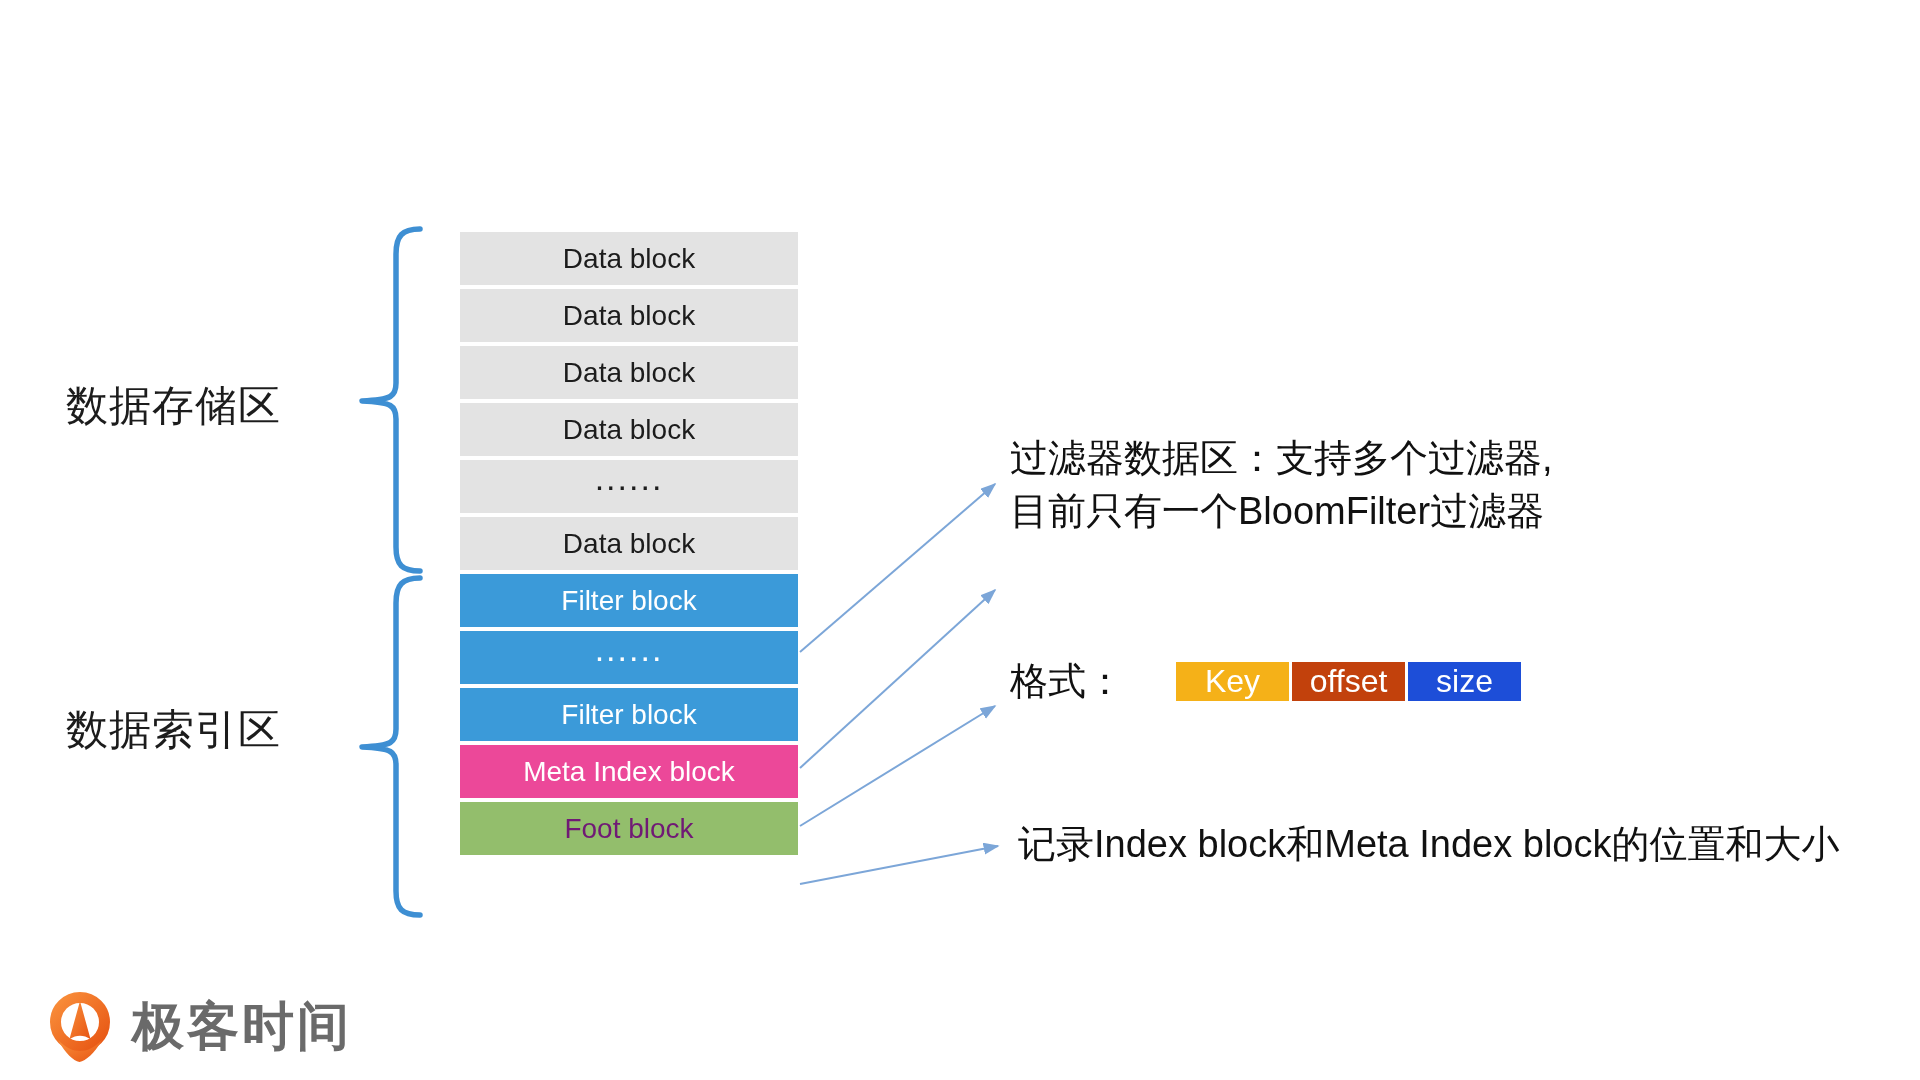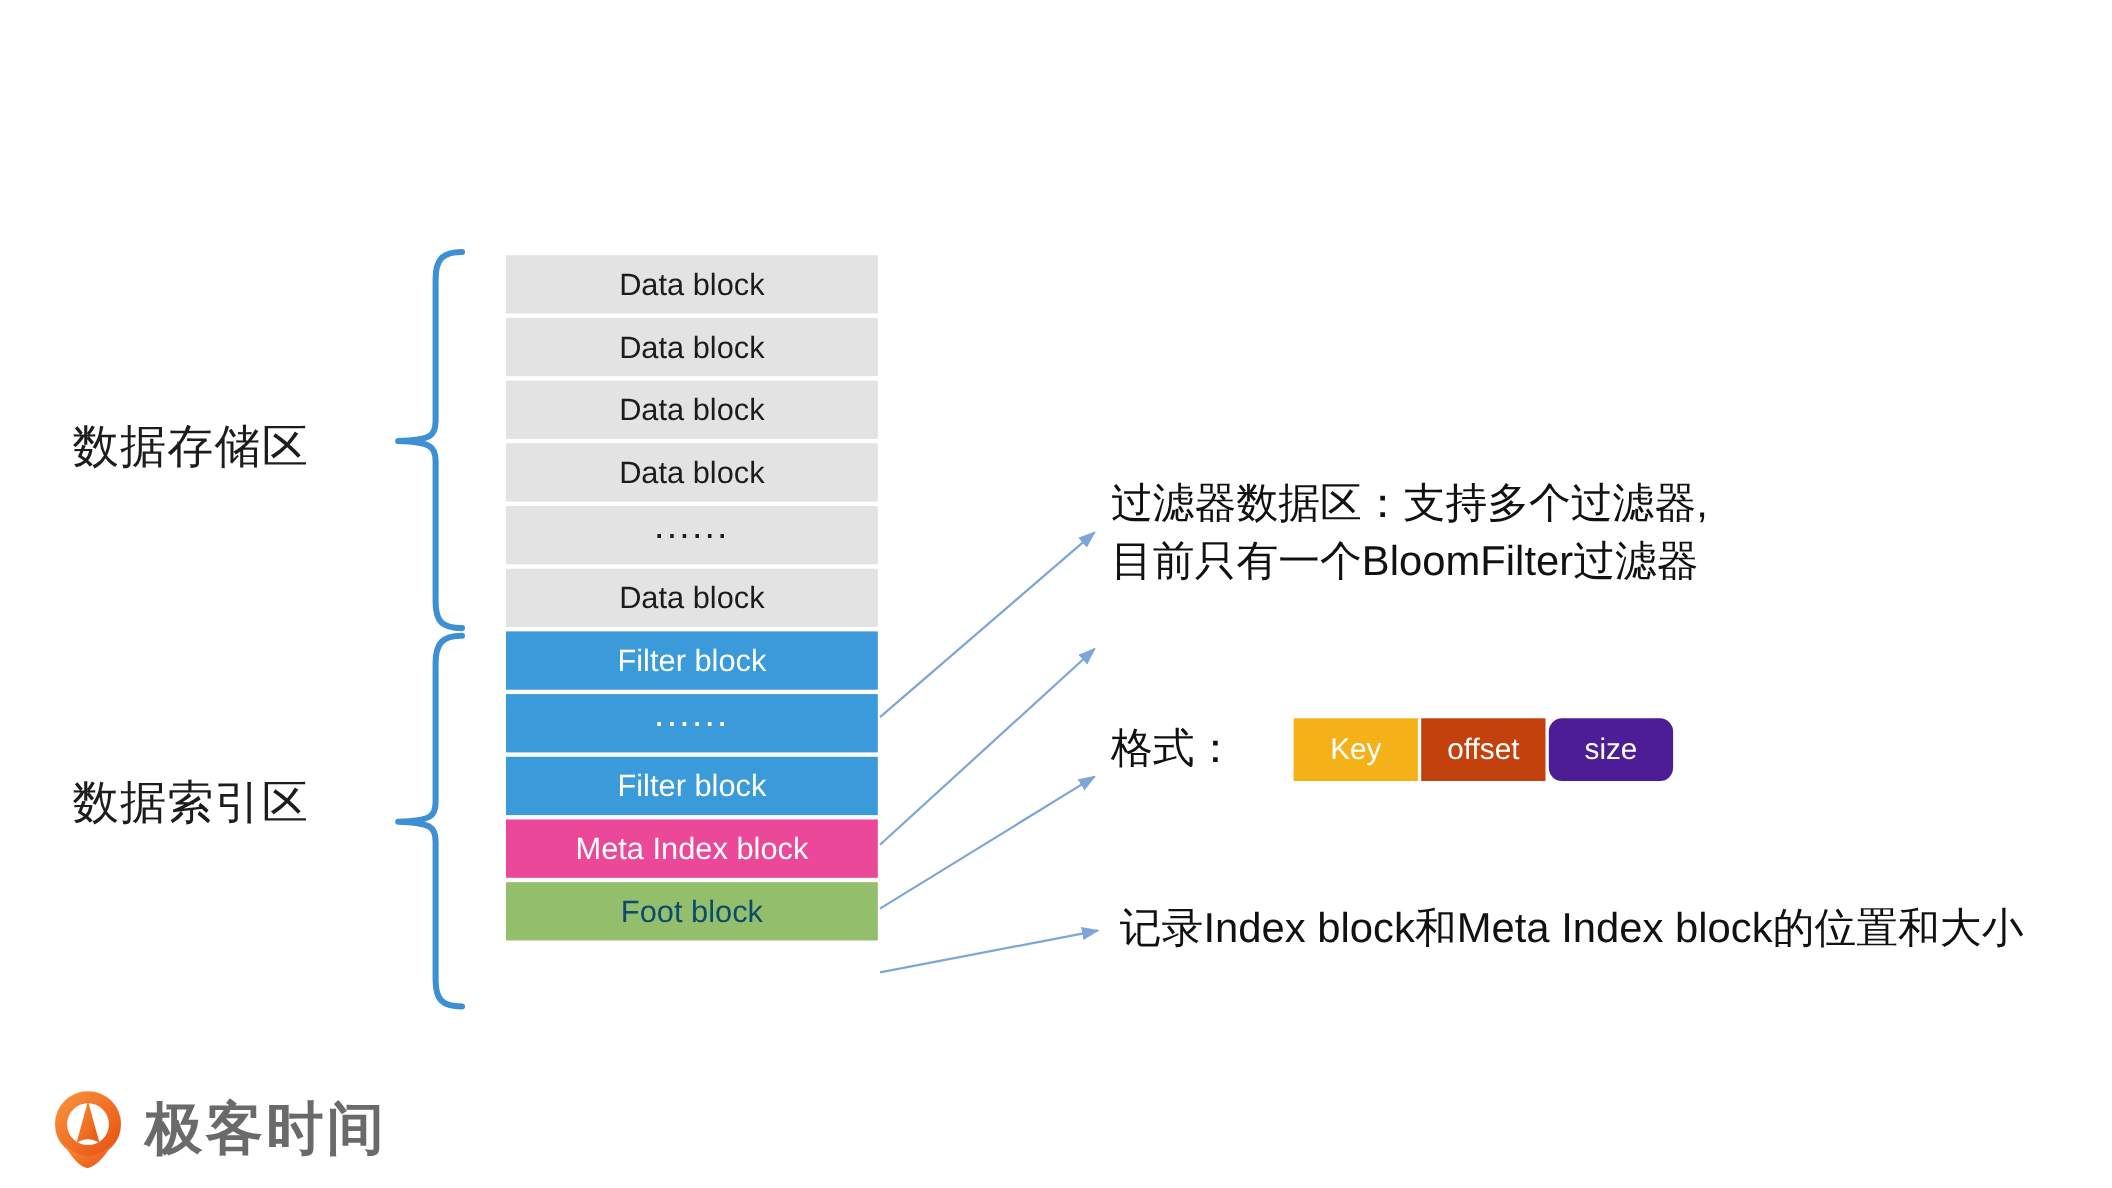--- a/index.html
+++ b/index.html
@@ -24,22 +24,22 @@
   .block.ellipsis span{transform:translateY(-9px);}
   
   .ann{position:absolute;color:#111;font-size:38px;line-height:53px;white-space:nowrap;}
   .ann.a1{left:1010px;top:432px;}
   .ann.a2{left:1010px;top:539px;}
   .ann.a3{left:1010px;top:652px;}
   .ann.a4{left:1018px;top:818px;}
   .format-line{display:flex;align-items:center;height:53px;margin-top:3px;}
   .format-boxes{display:flex;margin-left:52px;}
   .field-box{
-    width:113px;height:57px;margin-right:3px;display:flex;align-items:center;justify-content:center;
-    color:#ffffff;font-size:27px;
+    width:113px;height:39px;margin-right:3px;display:flex;align-items:center;justify-content:center;
+    color:#ffffff;font-size:32px;
   }
   
   .logo{position:absolute;left:44px;top:988px;display:flex;align-items:center;}
   .logo-text{font-size:52px;font-weight:600;color:#6a6a6a;letter-spacing:3px;margin-left:16px;white-space:nowrap;}
 </style>
 </head>
 <body>
 
 <div class="canvas">
 
@@ -90,38 +90,38 @@
       </div>
       <div class="block ellipsis" style="background: rgb(59, 154, 217); color: rgb(255, 255, 255);">
         <span>......</span>
       </div>
       <div class="block" style="background: rgb(59, 154, 217); color: rgb(255, 255, 255);">
         <span>Filter block</span>
       </div>
       <div class="block" style="background: #ec4899; color: rgb(255, 255, 255); align-items: center;">
         <span>Meta Index block</span>
       </div>
-      <div class="block" style="background: rgb(147, 190, 108); color: #0c4a6e;">
+      <div class="block" style="background: rgb(147, 190, 108); color: #701a75;">
         <span>Foot block</span>
       </div>
     </div>
 
   <div class="ann a1">
     <div>过滤器数据区：支持多个过滤器,</div>
     <div>目前只有一个BloomFilter过滤器</div>
   </div>
 
 
   <div class="ann a3">
     <div class="format-line">
       <span>格式：</span>
       <span class="format-boxes" id="format-boxes">
           <span class="field-box" style="background: rgb(245, 177, 24);">Key</span>
           <span class="field-box" style="background: #c2410c;">offset</span>
-          <span class="field-box" style="background: #4c1d95; border-radius: 12px;">size</span>
+          <span class="field-box" style="background: #1d4ed8;">size</span>
         </span>
     </div>
   </div>
 
   <div class="ann a4">
     <div>记录Index block和Meta Index block的位置和大小</div>
   </div>
 
   <div class="logo">
     <svg width="72" height="78" viewBox="0 0 72 78">

